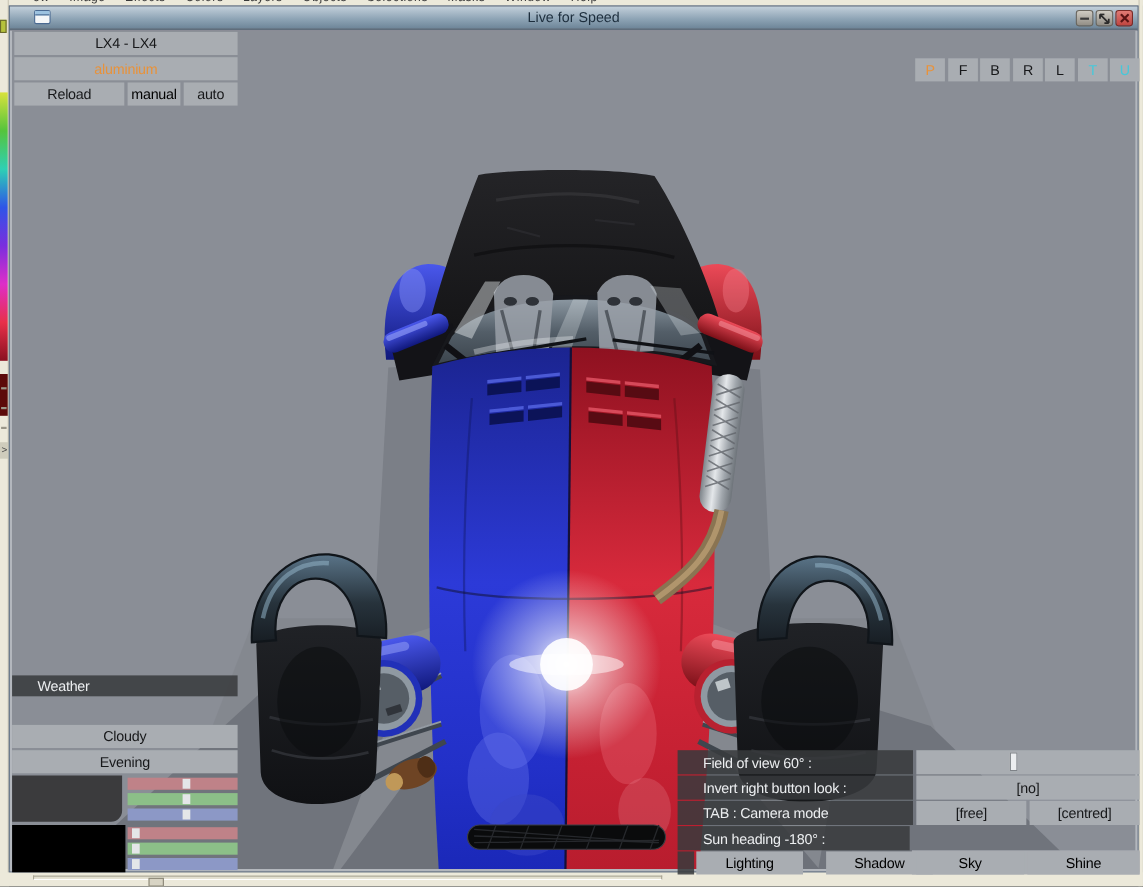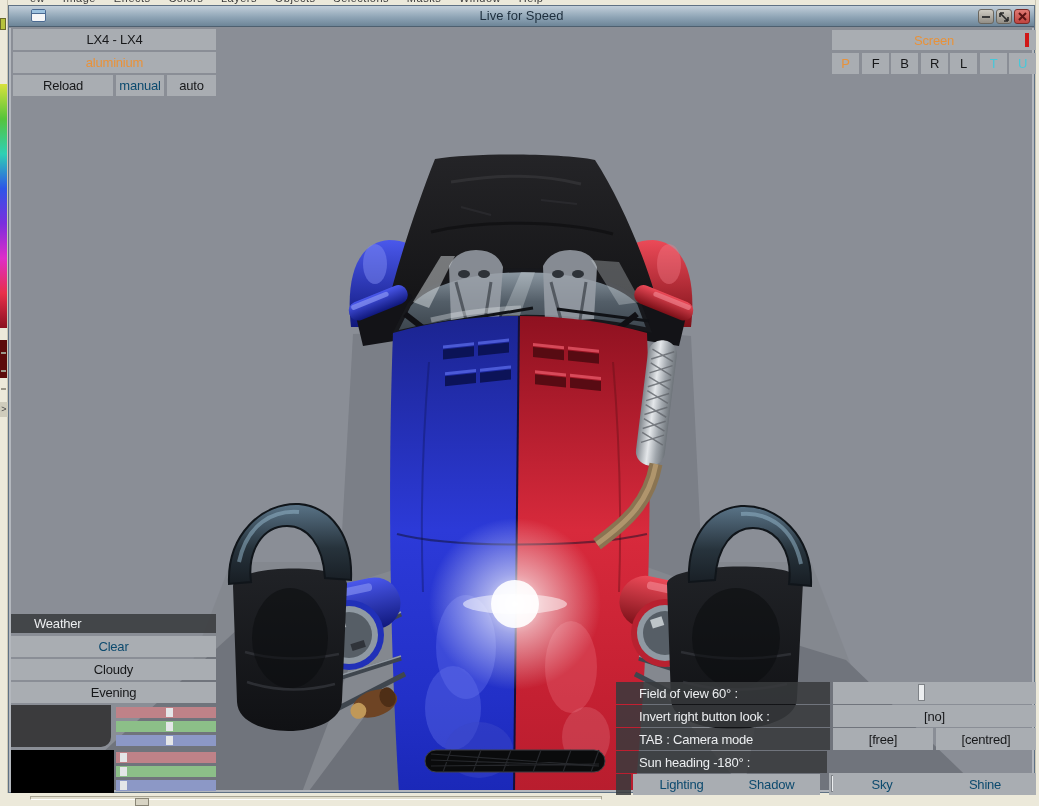--- a/index.html
+++ b/index.html
@@ -35,21 +35,21 @@
   .wb.close{background:linear-gradient(#e07a74,#c04540);border-color:#7a2a26;}
 
   #client{position:absolute;left:0;top:22px;right:0;bottom:0;
     border-left:2px solid #b3b7bd;border-right:2px solid #b3b7bd;border-bottom:2px solid #b3b7bd;background:#8a8e96;}
   #viewport{position:absolute;inset:0;overflow:hidden;background:#8a8e96;}
   #viewport svg{display:block;}
 
   
   .ov{position:absolute;font-size:13px;font-weight:normal;letter-spacing:-.2px;}
   .lbtn{background:#a9adb2;color:#17181a;display:flex;align-items:center;justify-content:center;}
-  .lbtn.sel{color:#0c4a6e;}
+  .lbtn.sel{color:#000000;}
   .dbar{background:rgba(56,58,61,.86);color:#eceef0;display:flex;align-items:center;padding-left:23px;}
   .track{background:#a9adb2;position:relative;}
   .thumb{position:absolute;top:2px;width:7px;height:17px;background:#eceef0;border:1px solid #7e8287;}
   .orange{color:#e8923a;}
   .ws{position:absolute;height:11px;}
   .ws .wthumb{position:absolute;top:1px;width:7px;height:9px;background:#e4e6e8;}
   .ws.red{background:#bf8288;} .ws.green{background:#8cbf88;} .ws.blue{background:#8c98c6;}
 </style>
 </head>
 <body>
@@ -315,24 +315,20 @@
       </div>
 
       <div class="ov lbtn" style="left:2px;top:1px;width:203px;height:21px">LX4 - LX4</div>
       <div class="ov lbtn" style="left:2px;top:24px;width:203px;height:21px">
           <span class="orange">aluminium</span>
         </div>
       <div class="ov lbtn" style="left:2px;top:47px;width:100px;height:21px">Reload</div>
       <div class="ov lbtn sel" style="left:105px;top:47px;width:48px;height:21px">manual</div>
       <div class="ov lbtn" style="left:156px;top:47px;width:49px;height:21px">auto</div>
 
-      <div class="ov lbtn" style="left:821px;top:2px;width:204px;height:20px">
-        <span class="orange">Screen</span>
-        <span style="position:absolute;right:7px;top:3px;width:4px;height:14px;background:#d01818"></span>
-      </div>
       <div class="ov lbtn" style="left:821px;top:25px;width:27px;height:21px">
           <span style="color: rgb(232, 146, 58);">P</span>
         </div>
       <div class="ov lbtn" style="left:851px;top:25px;width:27px;height:21px">
           <span style="color: rgb(23, 24, 26);">F</span>
         </div>
       <div class="ov lbtn" style="left:880px;top:25px;width:27px;height:21px">
           <span style="color: rgb(23, 24, 26);">B</span>
         </div>
       <div class="ov lbtn" style="left:910px;top:25px;width:27px;height:21px">
@@ -342,21 +338,20 @@
           <span style="color: rgb(23, 24, 26);">L</span>
         </div>
       <div class="ov lbtn" style="left:969px;top:25px;width:27px;height:21px">
           <span style="color: rgb(70, 200, 218);">T</span>
         </div>
       <div class="ov lbtn" style="left:998px;top:25px;width:27px;height:21px">
           <span style="color: rgb(70, 200, 218);">U</span>
         </div>
 
       <div class="ov dbar" style="left:0;top:586px;width:205px;height:19px">Weather</div>
-      <div class="ov lbtn sel" style="left:0;top:608px;width:205px;height:21px">Clear</div>
       <div class="ov lbtn" style="left:0;top:631px;width:205px;height:21px">Cloudy</div>
       <div class="ov lbtn" style="left:0;top:654px;width:205px;height:21px">Evening</div>
 
       <div class="ov" style="left:0;top:677px;width:100px;height:42px;background:#3b3b3d;border-radius:0 0 10px 0"></div>
       <div class="ws red" style="left:105px;top:679px;width:100px">
           <div class="wthumb" style="left:50%"></div>
         </div>
       <div class="ws green" style="left:105px;top:693px;width:100px">
           <div class="wthumb" style="left:50%"></div>
         </div>
@@ -387,18 +382,18 @@
       <div class="ov lbtn" style="left:822px;top:700px;width:100px;height:22px">[free]</div>
       <div class="ov lbtn" style="left:925px;top:700px;width:100px;height:22px">[centred]</div>
 
       <div class="ov dbar" style="left:605px;top:723px;width:211px;height:22px">Sun heading -180° :</div>
       <div class="ov track" style="left:818px;top:723px;width:207px;height:22px">
         <div class="thumb" style="left:1%"></div>
       </div>
 
       <div class="ov dbar" style="left:605px;top:746px;width:15px;height:21px;padding:0"></div>
       <div class="ov lbtn sel" style="left:622px;top:746px;width:97px;height:21px">Lighting</div>
-      <div class="ov lbtn sel" style="left:712px;top:746px;width:97px;height:21px">Shadow</div>
+      <div class="ov lbtn sel" style="left:740px;top:746px;width:97px;height:21px">Shadow</div>
       <div class="ov lbtn sel" style="left:822px;top:746px;width:98px;height:21px">Sky</div>
       <div class="ov lbtn sel" style="left:923px;top:746px;width:102px;height:21px">Shine</div>
     </div>
   </div>
 </div>
 
 </body></html>

